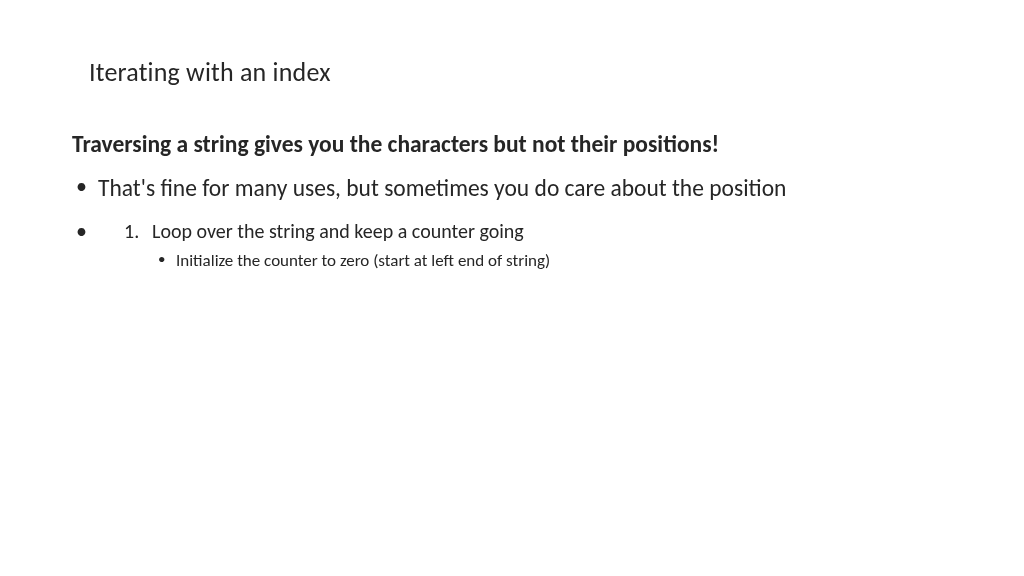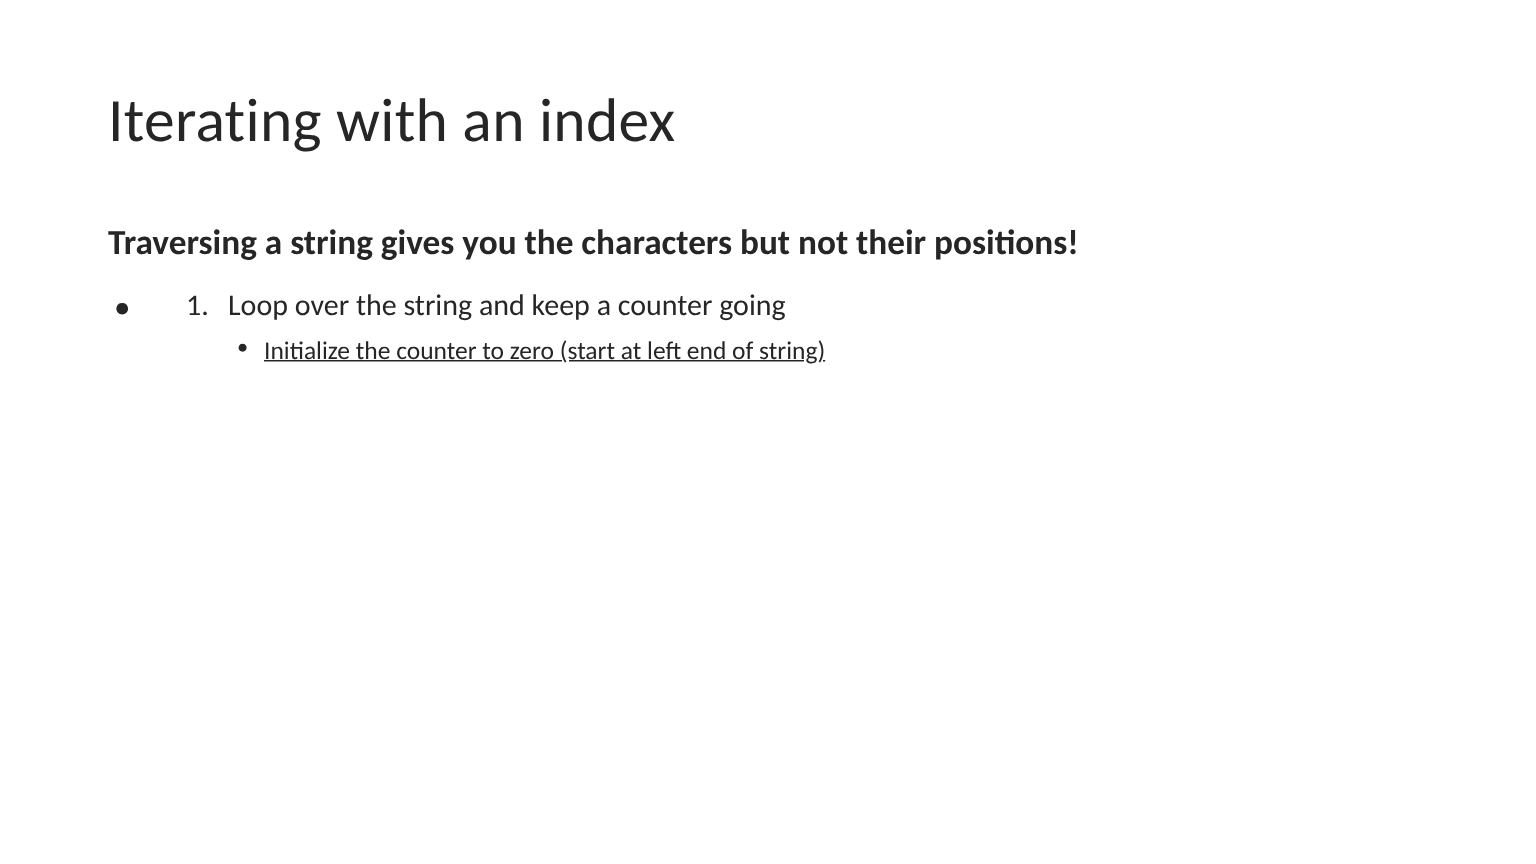--- a/index.html
+++ b/index.html
@@ -10,25 +10,26 @@
     body {
       width: 1024px;
       height: 576px;
       background: #ffffff;
       font-family: Calibri, 'Segoe UI', Arial, sans-serif;
       color: #1a1a1a;
       padding: 56px 72px 40px 72px;
       overflow: hidden;
     }
     .title {
-      font-size: 41px;
+      font-size: 26px;
       font-weight: 400;
       color: #262626;
       margin-bottom: 42px;
       letter-spacing: 0.2px;
+      margin-left: 17px;
     }
     .intro {
       font-size: 23.5px;
       font-weight: 700;
       color: #262626;
       margin-bottom: 14px;
       line-height: 1.25;
     }
     ul.level1 {
       list-style: none;
@@ -67,21 +68,20 @@
     ol.level2 > li::before {
       content: counter(numlist) ".";
       position: absolute;
       left: 2px;
       top: 0;
     }
     ul.level3 {
       list-style: none;
       padding-left: 6px;
       margin-top: 4px;
-      text-decoration: underline;
     }
     ul.level3 > li {
       font-size: 17px;
       color: #262626;
       line-height: 1.4;
       margin-bottom: 4px;
       padding-left: 18px;
       position: relative;
     }
     ul.level3 > li::before {
@@ -97,20 +97,23 @@
   </style>
 </head>
 <body>
 
 <h1 class="title">Iterating with an index</h1>
 
 <p class="intro">Traversing a string gives you the characters but not their positions!</p>
 
 <ul class="level1">
   <li>
+    <span>That's fine for many uses, but sometimes you do care about the position</span>
+  </li>
+  <li>
     <ol class="level2">
       <li>
         <span>Loop over the string and keep a counter going</span>
         <ul class="level3">
           <li>
             <span>Initialize the counter to zero (start at left end of string)</span>
           </li>
         </ul>
       </li>
     </ol>

